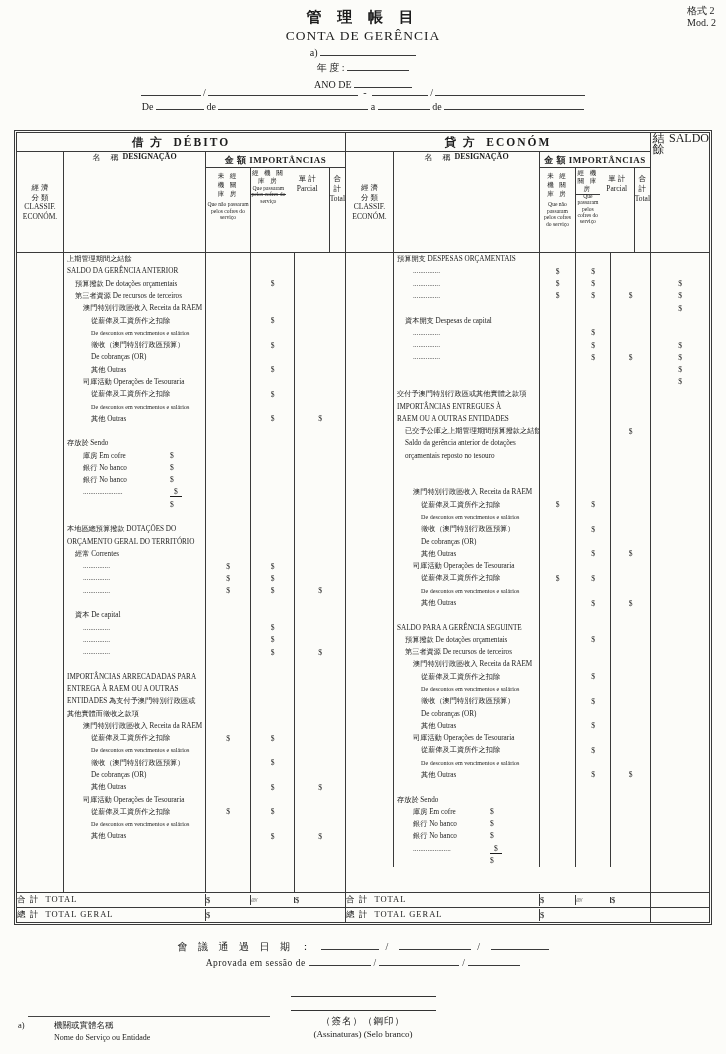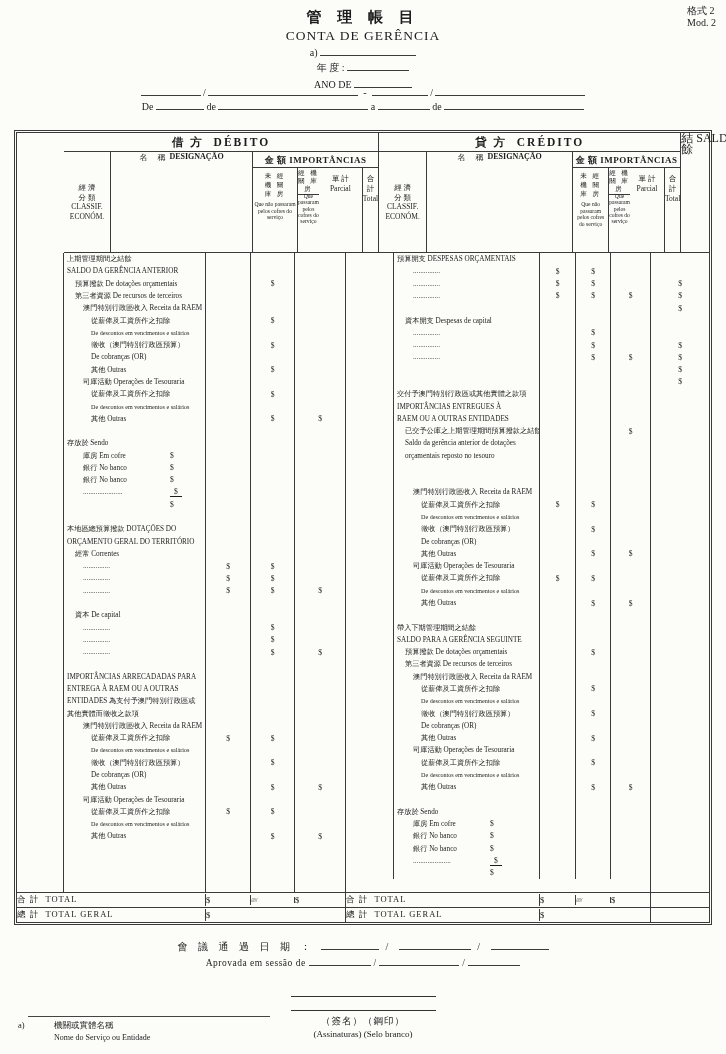--- a/index.html
+++ b/index.html
@@ -17,21 +17,21 @@
   .hdr { position:absolute; top:8px; left:0; width:100%; text-align:center; }
   .title-zh { font-size:15px; letter-spacing:6px; font-weight:bold; }
   .title-pt { font-size:13.5px; letter-spacing:1px; margin-top:1px; }
   .note-line { font-size:10px; margin-top:2px; }
   .year-line { font-size:10px; margin-top:3px; }
   .ano-line  { font-size:10px; margin-top:3px; }
   .period { position:absolute; top:86px; left:0; width:100%; text-align:center; font-size:10px; line-height:14px; }
 
   
   .form-table { position:absolute; left:14px; top:130px; width:698px; border:3px double #3a3a3a; background:#fcfcf9; }
-  .thead { display:flex; border-bottom:1px solid #3a3a3a; height:120px;margin-left:47px; }
+  .thead { display:flex; border-bottom:1px solid #3a3a3a; height:120px; }
   .h-half { display:flex; flex-direction:column; }
   .h-half.debit { width:328px; }
   .h-half.credit { width:305px; border-left:1px solid #3a3a3a; }
   .h-title { height:19px; border-bottom:1px solid #3a3a3a; text-align:center; font-size:11.5px; font-weight:bold; letter-spacing:2px; padding-top:2px; }
   .h-cols { display:flex; flex:1; }
   .h-classif { border-right:1px solid #3a3a3a; text-align:center; font-size:7.5px; line-height:9.5px; display:flex; flex-direction:column; justify-content:center; }
   .debit .h-classif { width:47px; }
   .credit .h-classif { width:48px; }
   .h-desig { border-right:1px solid #3a3a3a; text-align:center; font-size:8px; display:flex; justify-content:center; font-weight:bold; }
   .debit .h-desig { width:142px; }
@@ -205,21 +205,21 @@
                 </div>
               </div>
             </div>
           </div>
         </div>
       </div>
 
       <div class="h-half credit">
         <div class="h-title">
           <span>貸  方</span>&nbsp;
-          <span>CRÉDITO</span>
+          <span>ECONÓM</span>
         </div>
         <div class="h-cols">
           <div class="h-classif">
             <div>經 濟</div>
             <div>分 類</div>
             <div>CLASSIF.</div>
             <div>ECONÓM.</div>
           </div>
           <div class="h-desig">
             <div class="zh">名  稱</div>
@@ -978,29 +978,20 @@
           <div class="brow">
             <span class="c-cl"></span>
             <span class="c-ds"></span>
             <span class="c-nq"></span>
             <span class="c-pa"></span>
             <span class="c-to"></span>
           </div>
           <div class="brow">
             <span class="c-cl"></span>
             <span class="c-ds">
-              <span style="padding-left: 3px;">帶入下期管理期間之結餘</span>
-            </span>
-            <span class="c-nq"></span>
-            <span class="c-pa"></span>
-            <span class="c-to"></span>
-          </div>
-          <div class="brow">
-            <span class="c-cl"></span>
-            <span class="c-ds">
               <span style="padding-left: 3px;">SALDO PARA A GERÊNCIA SEGUINTE</span>
             </span>
             <span class="c-nq"></span>
             <span class="c-pa"></span>
             <span class="c-to"></span>
           </div>
           <div class="brow">
             <span class="c-cl"></span>
             <span class="c-ds">
               <span style="padding-left: 11px;">預算撥款  De dotações orçamentais</span>

